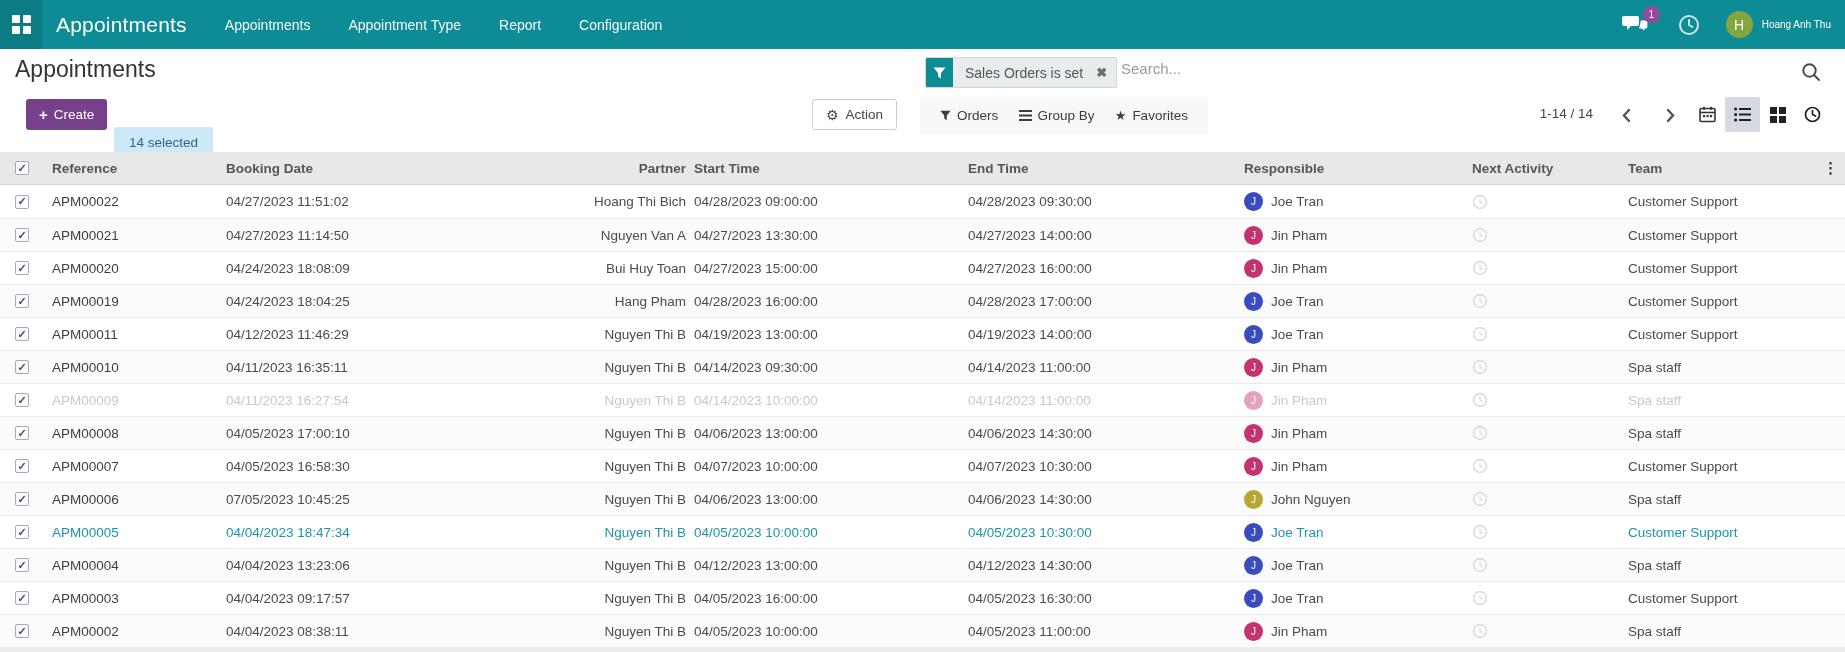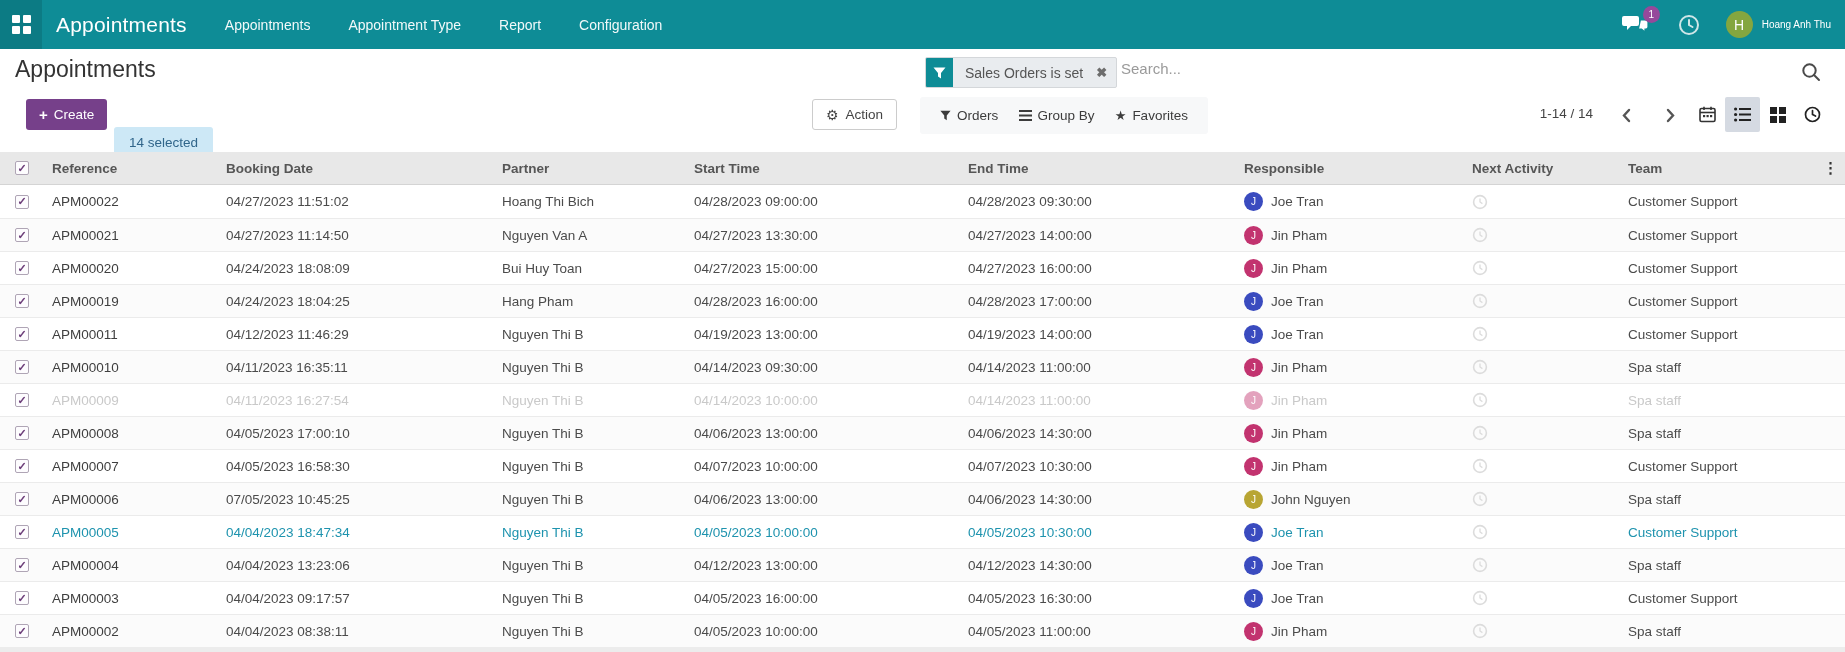--- a/index.html
+++ b/index.html
@@ -79,21 +79,21 @@
   
   .table { position:absolute; left:0; top:152px; width:1845px; }
   .tr { display:flex; height:33px; align-items:center; font-size:13.5px; }
   .thead { background:#e8e8e8; font-weight:bold; color:#565656;
     border-bottom:1px solid #d4d4d4; height:33px; }
   .tbody .tr { border-top:1px solid #ebebeb; cursor:pointer; }
   .tbody .tr:first-child { border-top:none; }
   .tbody .tr:nth-child(even) { background:#fbfbfb; }
   .td { padding:0 4px; white-space:nowrap; overflow:hidden; }
   .c-check { width:48px; padding-left:15px; }
-  .c-ref { width:162px; } .c-book { width:276px;margin-left:12px; } .c-partner { width:192px; }
+  .c-ref { width:162px; } .c-book { width:276px;margin-left:12px; } .c-partner { width:192px;text-align:right; }
   .c-start { width:274px; } .c-end { width:276px; } .c-resp { width:222px; }
   .c-next { width:162px; padding-left:10px; } .c-team { flex:1; } .c-kebab { width:26px; }
   .cb { width:14px; height:14px; border:1px solid #afa5b5; border-radius:2px;
     background:#fdfcfe; display:flex; align-items:center; justify-content:center;
     font-size:11px; color:#6d3f7a; font-weight:bold; cursor:pointer; }
   .resp-flex { display:flex; align-items:center; gap:8px; }
   .avatar-sm { width:19px; height:19px; border-radius:50%; display:flex; flex:none;
     align-items:center; justify-content:center; font-size:10px; color:#fff; }
   .ref { font-weight:500; color:#3f3f3f; }
   .kebab { color:#333; font-size:15px; letter-spacing:0; cursor:pointer;

